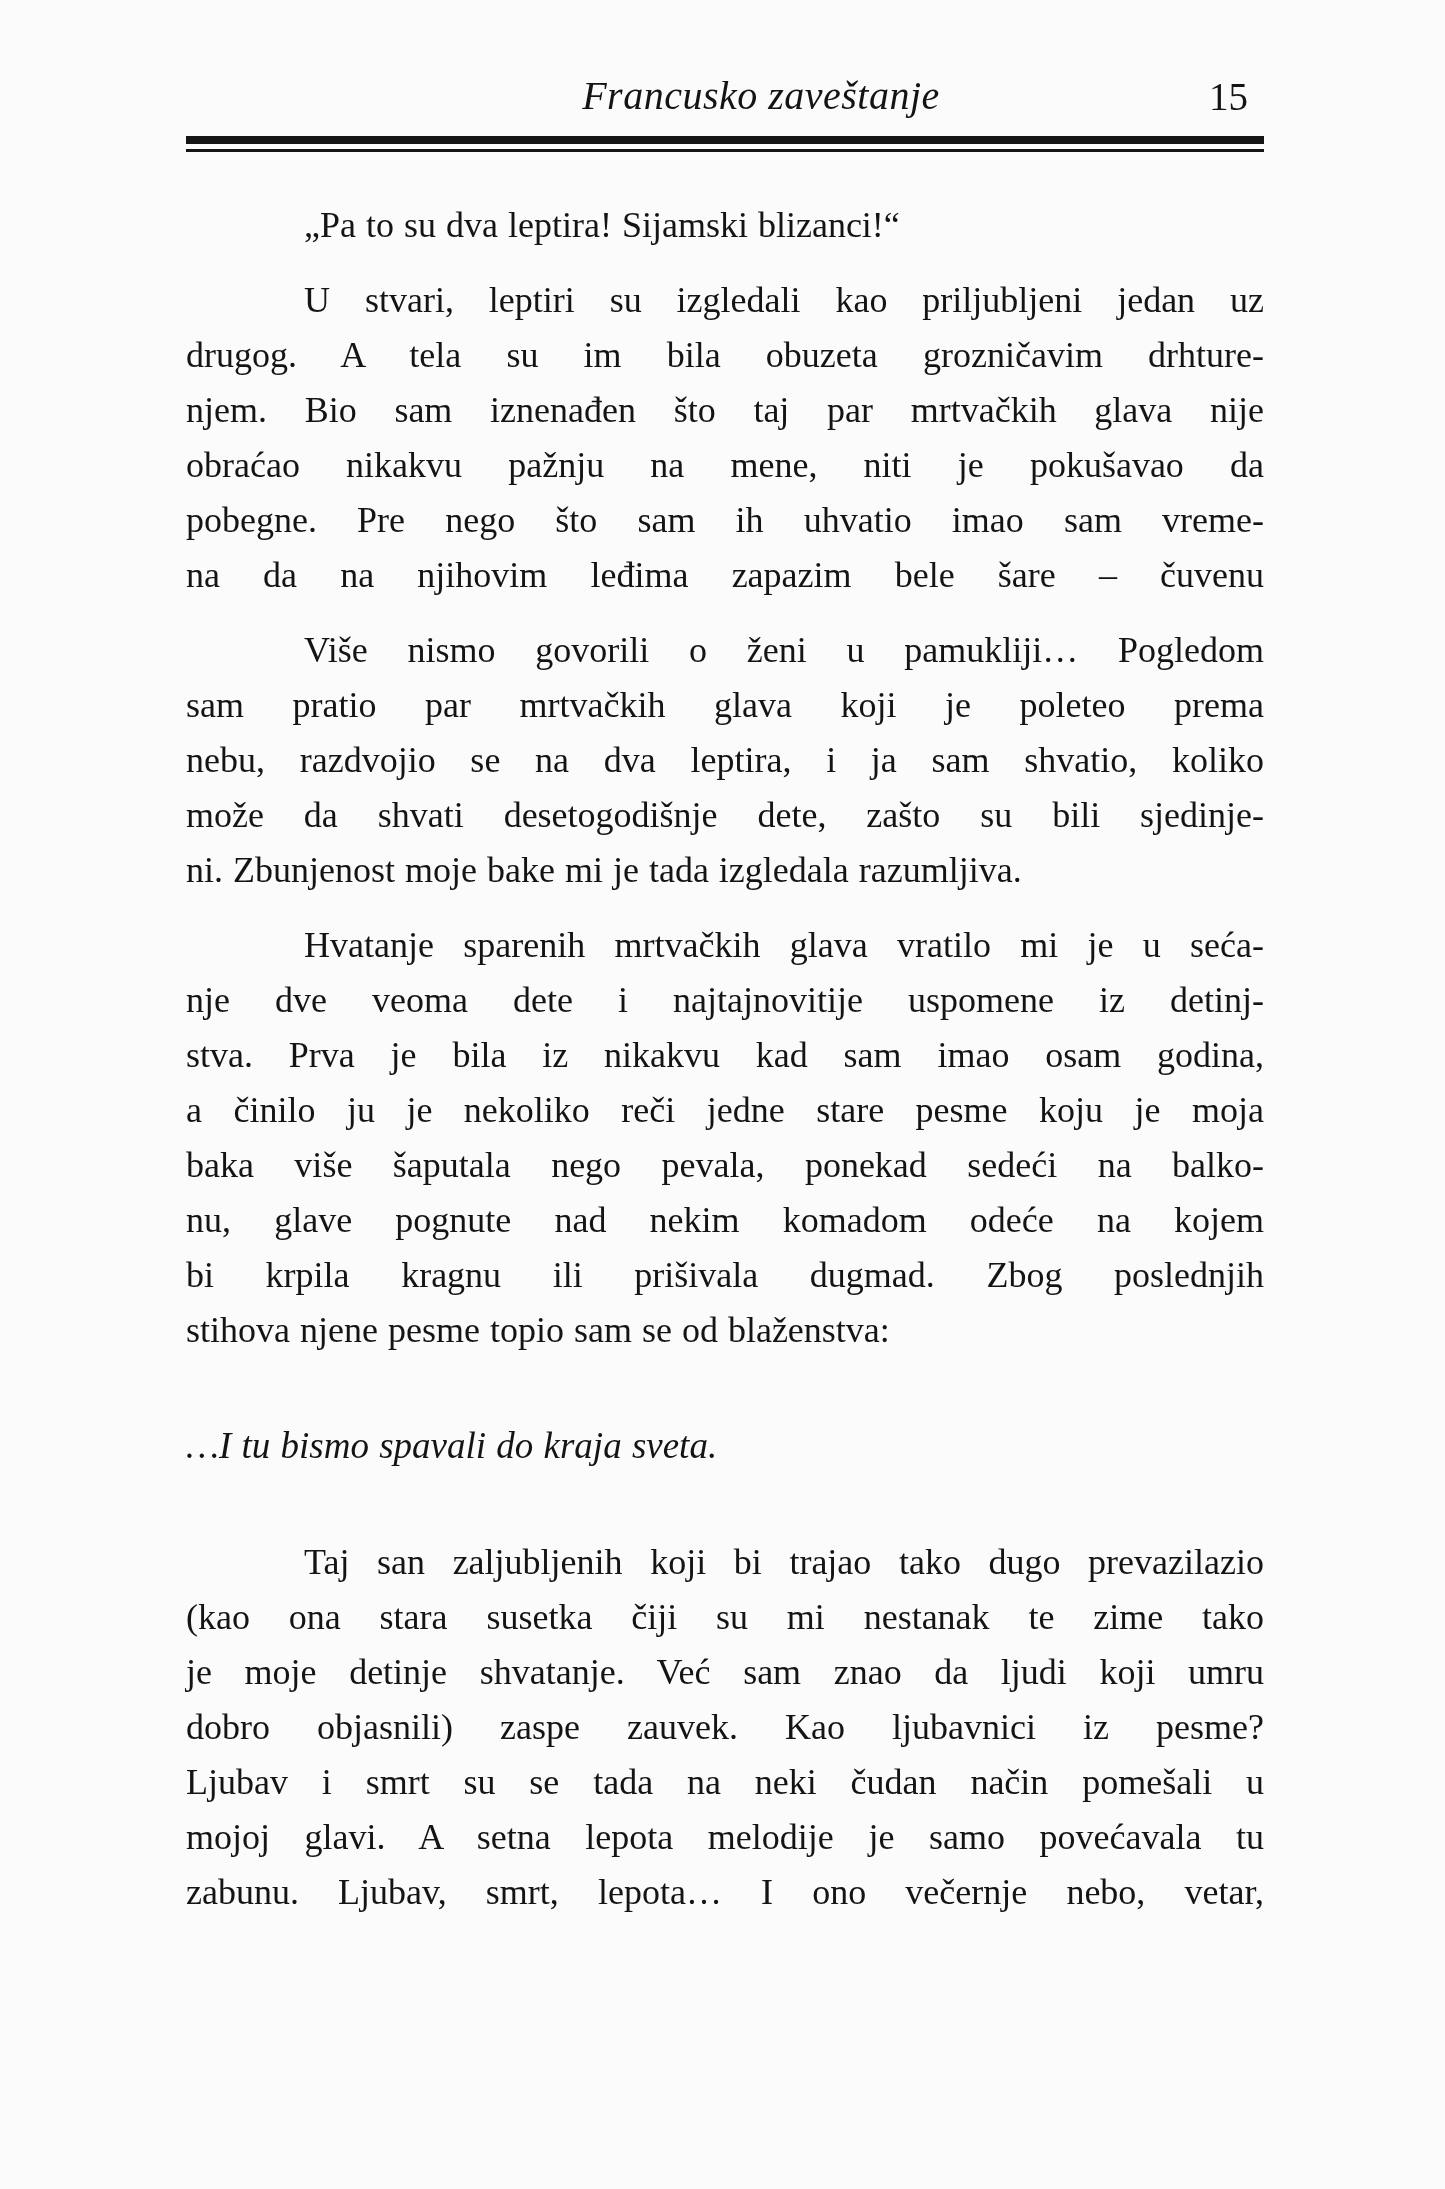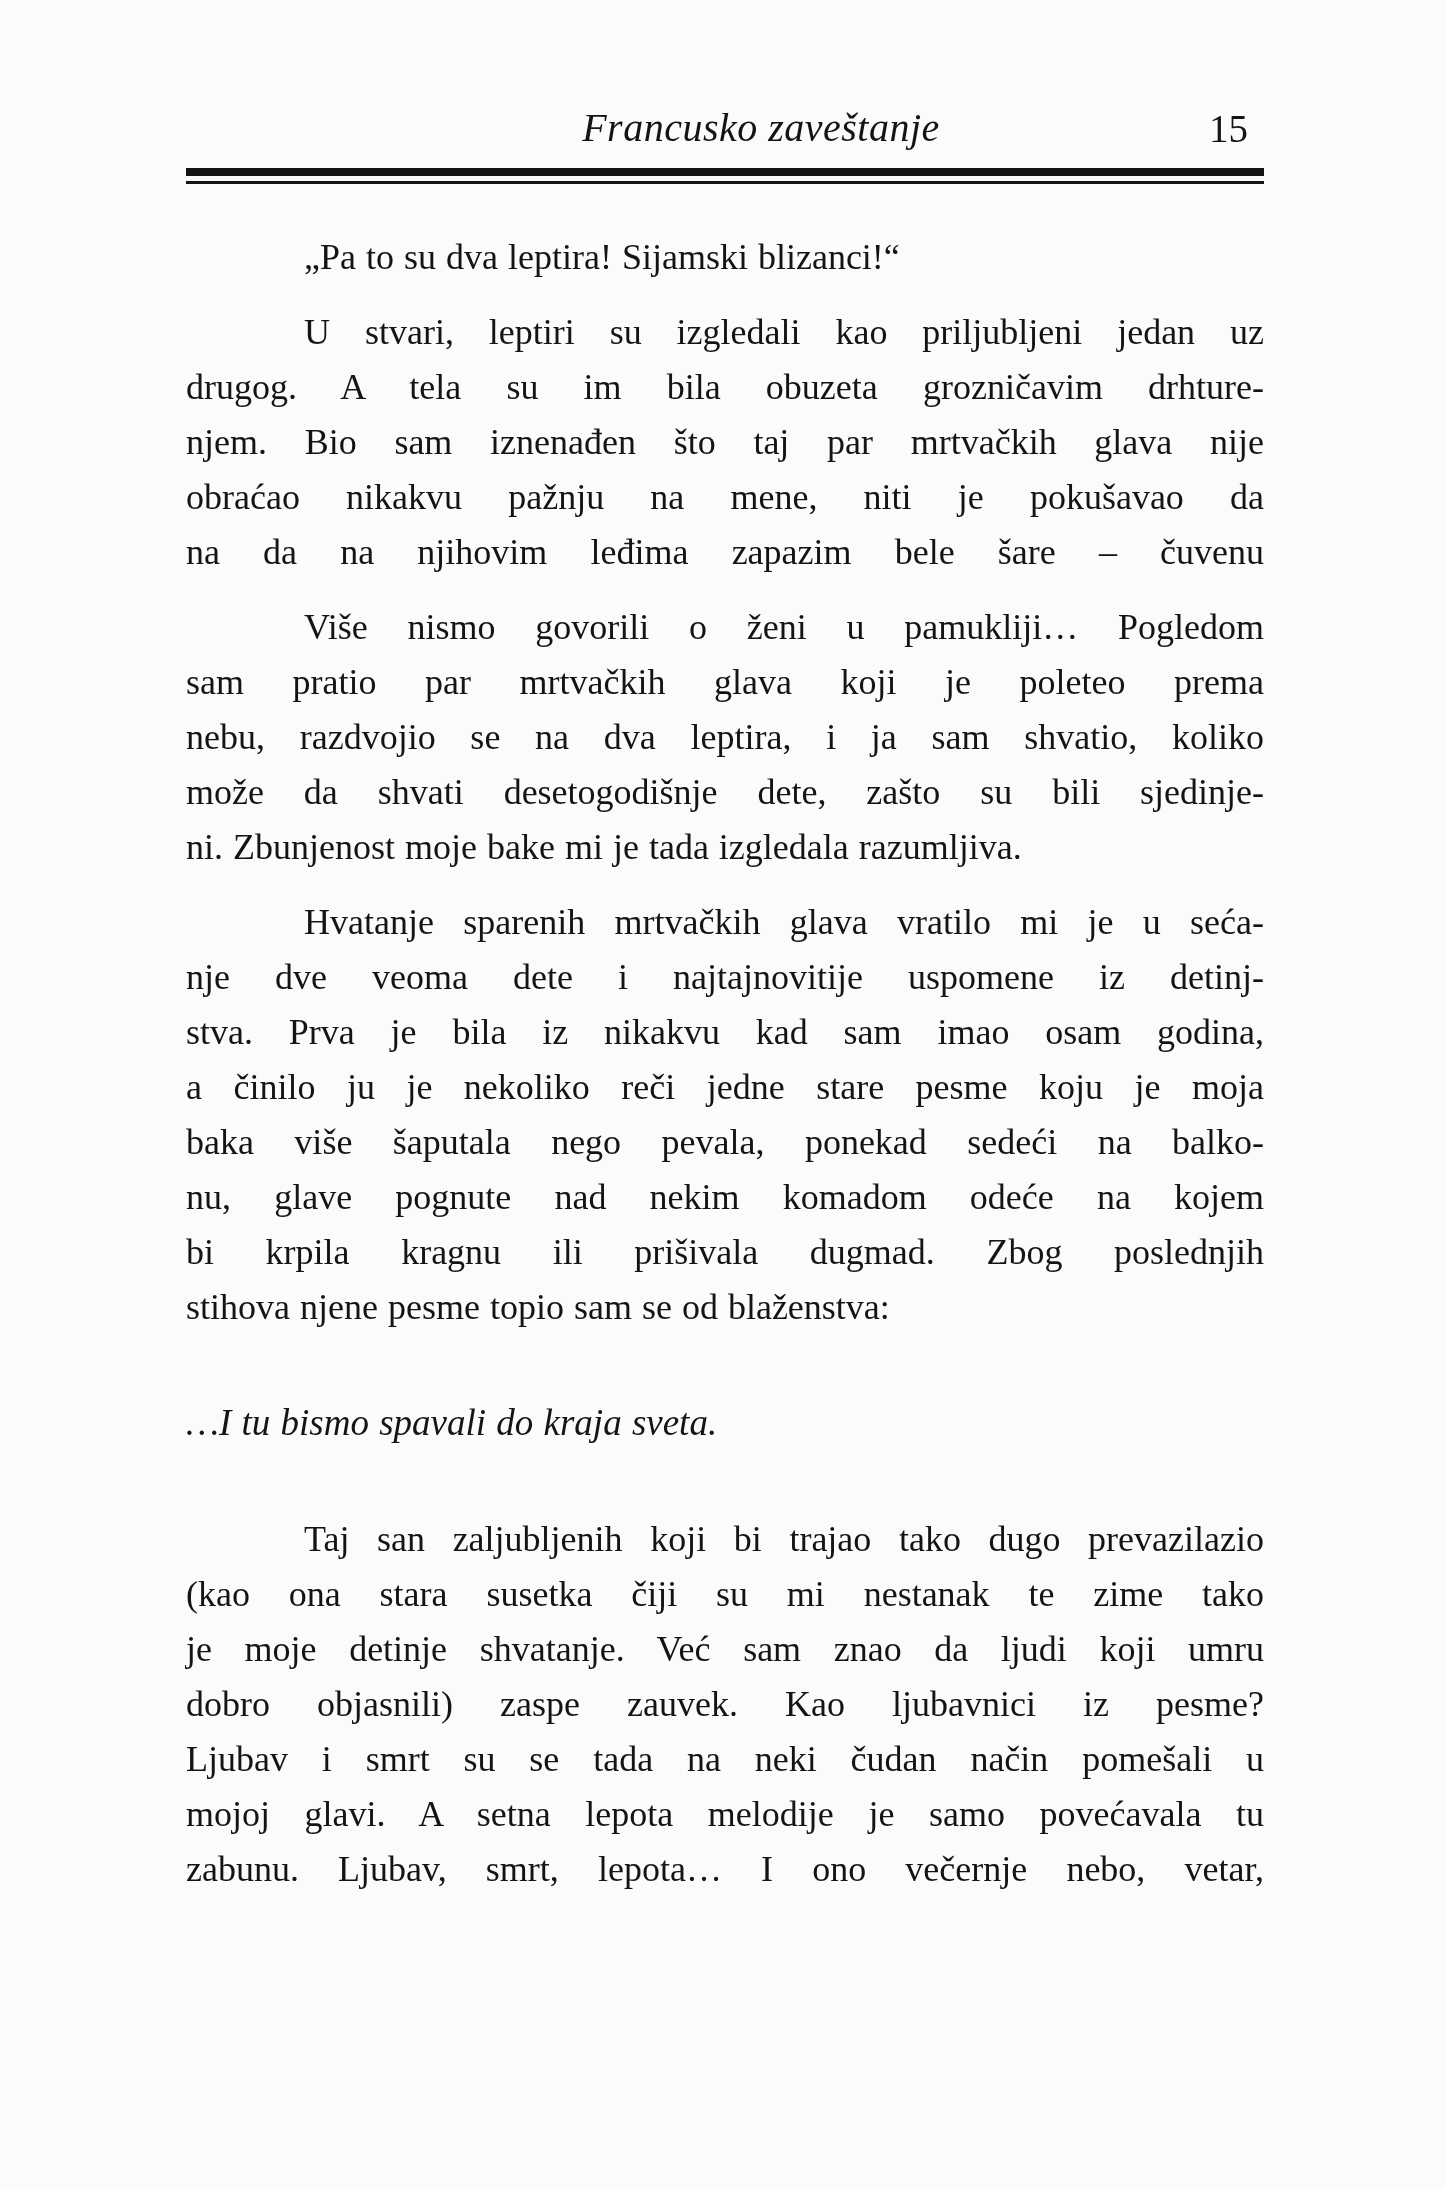--- a/index.html
+++ b/index.html
@@ -16,21 +16,21 @@
     overflow: hidden;
   }
   .textblock {
     position: absolute;
     left: 186px;
     top: 0;
     width: 1078px;
   }
   .running-head {
     position: relative;
-    margin-top: 102px;
+    margin-top: 70px;
     height: 52px;
     font-size: 40px;
     line-height: 52px;
   }
   .head-title {
     display: block;
     text-align: center;
     font-style: italic;
     position: relative;
     left: 36px;
@@ -89,20 +89,21 @@
 
       <div class="para">
         <div class="line indent last">„Pa to su dva leptira! Sijamski blizanci!“</div>
       </div>
 
       <div class="para">
         <div class="line indent">U stvari, leptiri su izgledali kao priljubljeni jedan uz</div>
         <div class="line">drugog. A tela su im bila obuzeta grozničavim drhture-</div>
         <div class="line">njem. Bio sam iznenađen što taj par mrtvačkih glava nije</div>
         <div class="line">obraćao nikakvu pažnju na mene, niti je pokušavao da</div>
+        <div class="line">pobegne. Pre nego što sam ih uhvatio imao sam vreme-</div>
         <div class="line">na da na njihovim leđima zapazim bele šare – čuvenu</div>
       </div>
 
       <div class="para">
         <div class="line indent">Više nismo govorili o ženi u pamukliji… Pogledom</div>
         <div class="line">sam pratio par mrtvačkih glava koji je poleteo prema</div>
         <div class="line">nebu, razdvojio se na dva leptira, i ja sam shvatio, koliko</div>
         <div class="line">može da shvati desetogodišnje dete, zašto su bili sjedinje-</div>
         <div class="line last">ni. Zbunjenost moje bake mi je tada izgledala razumljiva.</div>
       </div>

